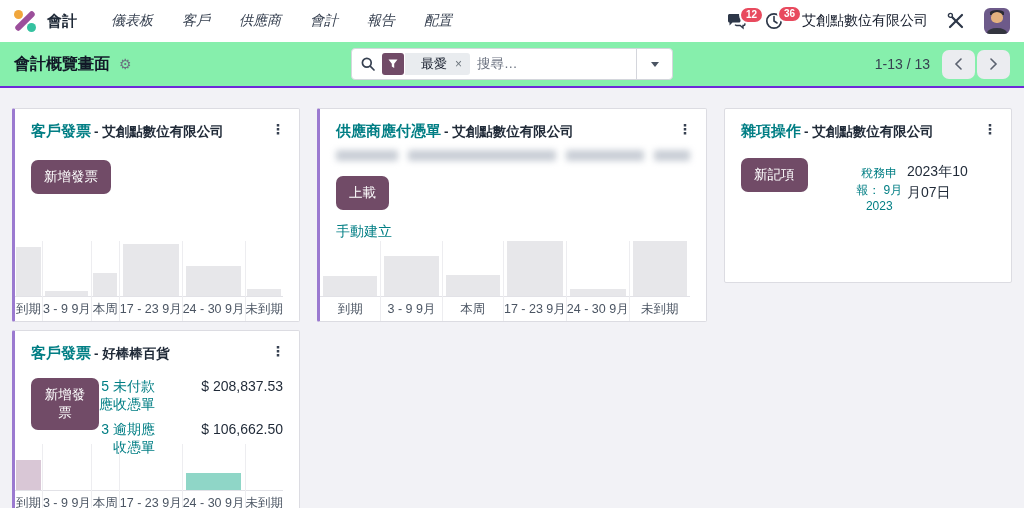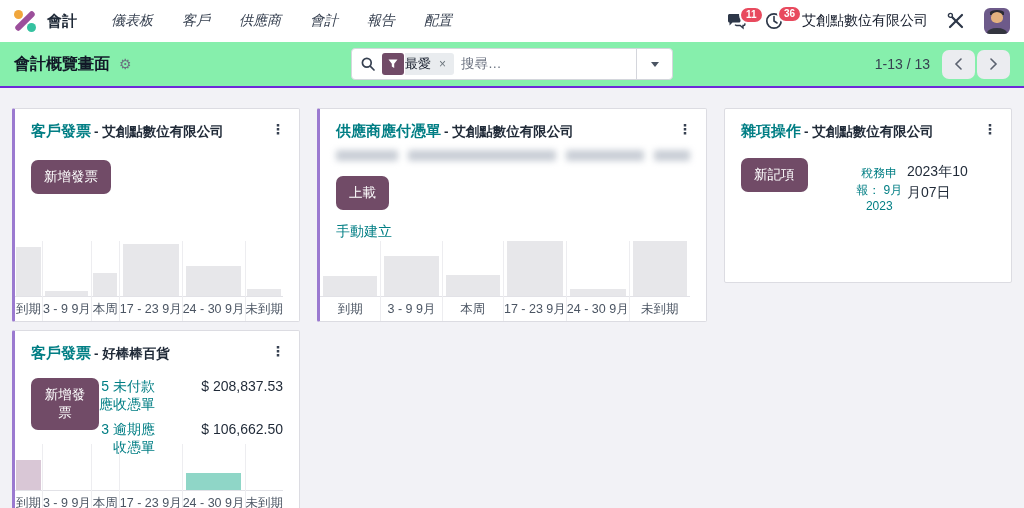--- a/index.html
+++ b/index.html
@@ -38,21 +38,21 @@
   .gear { color:#6b7280; font-size:14px; font-weight:400; cursor:pointer; }
   .searchbox { position:absolute; left:50%; top:50%; transform:translate(-50%,-50%);
     width:322px; height:32px; border:1px solid #d4d6dc; border-radius:4px; background:#fff;
     display:flex; align-items:center; }
   .search-main { flex:1; display:flex; align-items:center; gap:7px; padding:0 9px; }
   .facet { display:flex; align-items:center; height:22px; }
   .facet-icon { width:22px; height:22px; background:#714B67; border-radius:3px;
     display:flex; align-items:center; justify-content:center; }
   .facet-body { display:flex; align-items:center; height:22px; background:#e9ecef;
     border-radius:0 3px 3px 0; margin-left:1px; }
-  .facet-label { padding:0 6px 0 0; font-size:13px; color:#111827; }
+  .facet-label { padding:0 6px 0 16px; font-size:13px; color:#111827; }
   .facet-x { padding:0 8px 0 2px; color:#6c757d; font-size:12px; cursor:pointer; }
   .search-placeholder { color:#6b7280; font-size:13.5px; }
   .search-caret { width:36px; align-self:stretch; border-left:1px solid #d4d6dc;
     display:flex; align-items:center; justify-content:center; cursor:pointer; }
   .caret-down { width:0; height:0; border-left:4px solid transparent; border-right:4px solid transparent;
     border-top:5px solid #4b5563; }
   .pager { margin-left:auto; display:flex; align-items:center; gap:12px; }
   .pager-range { font-size:14px; color:#374151; }
   .pager-btns { display:flex; gap:2px; }
   .pager-btn { width:33px; height:29px; background:#ebecf0; border:none; border-radius:7px;
@@ -116,21 +116,21 @@
     <span class="menu-item">會計</span>
     <span class="menu-item">報告</span>
     <span class="menu-item">配置</span>
   </div>
   <div class="nav-right">
     <div class="icon-wrap">
       <svg width="19" height="17" viewBox="0 0 19 17">
         <path d="M1 2.5 C1 1.7 1.7 1 2.5 1 H12 C12.8 1 13.5 1.7 13.5 2.5 V8 C13.5 8.8 12.8 9.5 12 9.5 H5.5 L2.5 12.4 V9.5 H2.5 C1.7 9.5 1 8.8 1 8 Z" fill="#2d3748"></path>
         <path d="M15 5 H16.5 C17.3 5 18 5.7 18 6.5 V11 C18 11.8 17.3 12.5 16.5 12.5 H16 V15 L13.2 12.5 H9.5 C8.9 12.5 8.4 12.2 8.1 11.7" fill="none" stroke="#2d3748" stroke-width="1.4"></path>
       </svg>
-      <span class="nav-badge">11</span>
+      <span class="nav-badge">12</span>
     </div>
     <div class="icon-wrap">
       <svg width="18" height="18" viewBox="0 0 18 18">
         <circle cx="9" cy="9" r="7.2" fill="none" stroke="#2d3748" stroke-width="1.7"></circle>
         <path d="M9 4.5 V9 L12 11" fill="none" stroke="#2d3748" stroke-width="1.6" stroke-linecap="round"></path>
       </svg>
       <span class="nav-badge">36</span>
     </div>
     <span class="company-name">艾創點數位有限公司</span>
     <svg width="18" height="18" viewBox="0 0 18 18">

